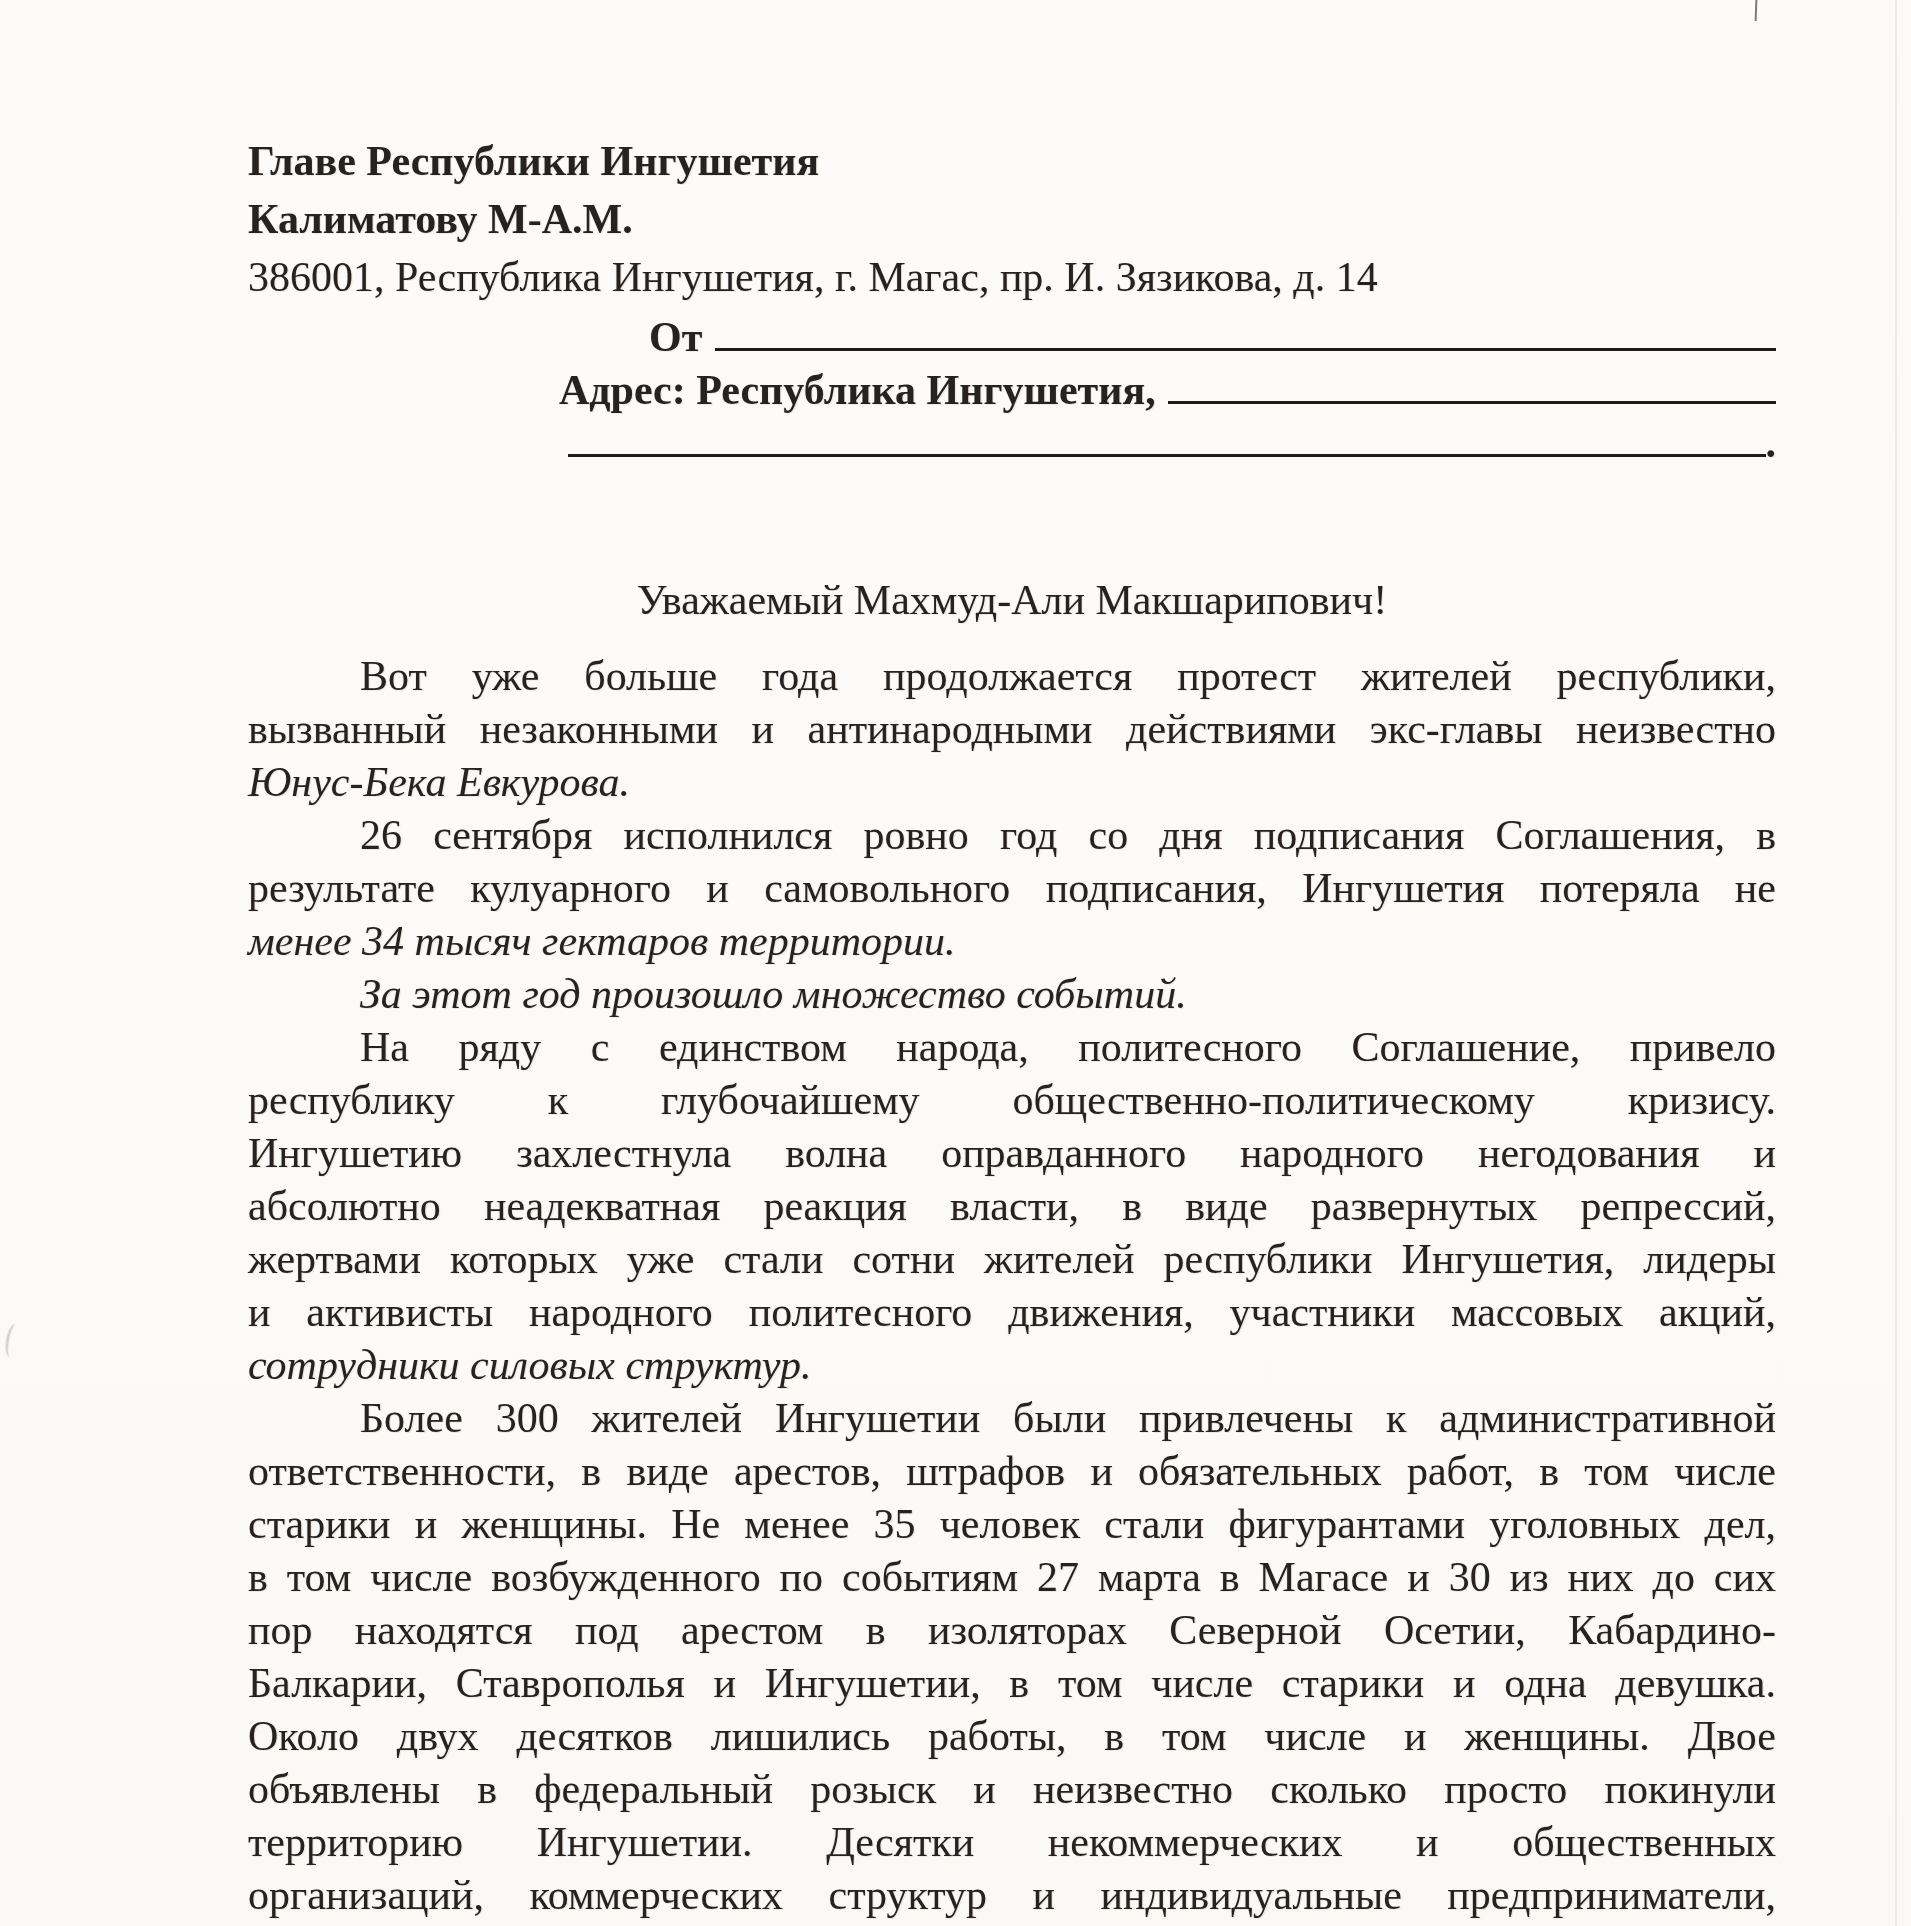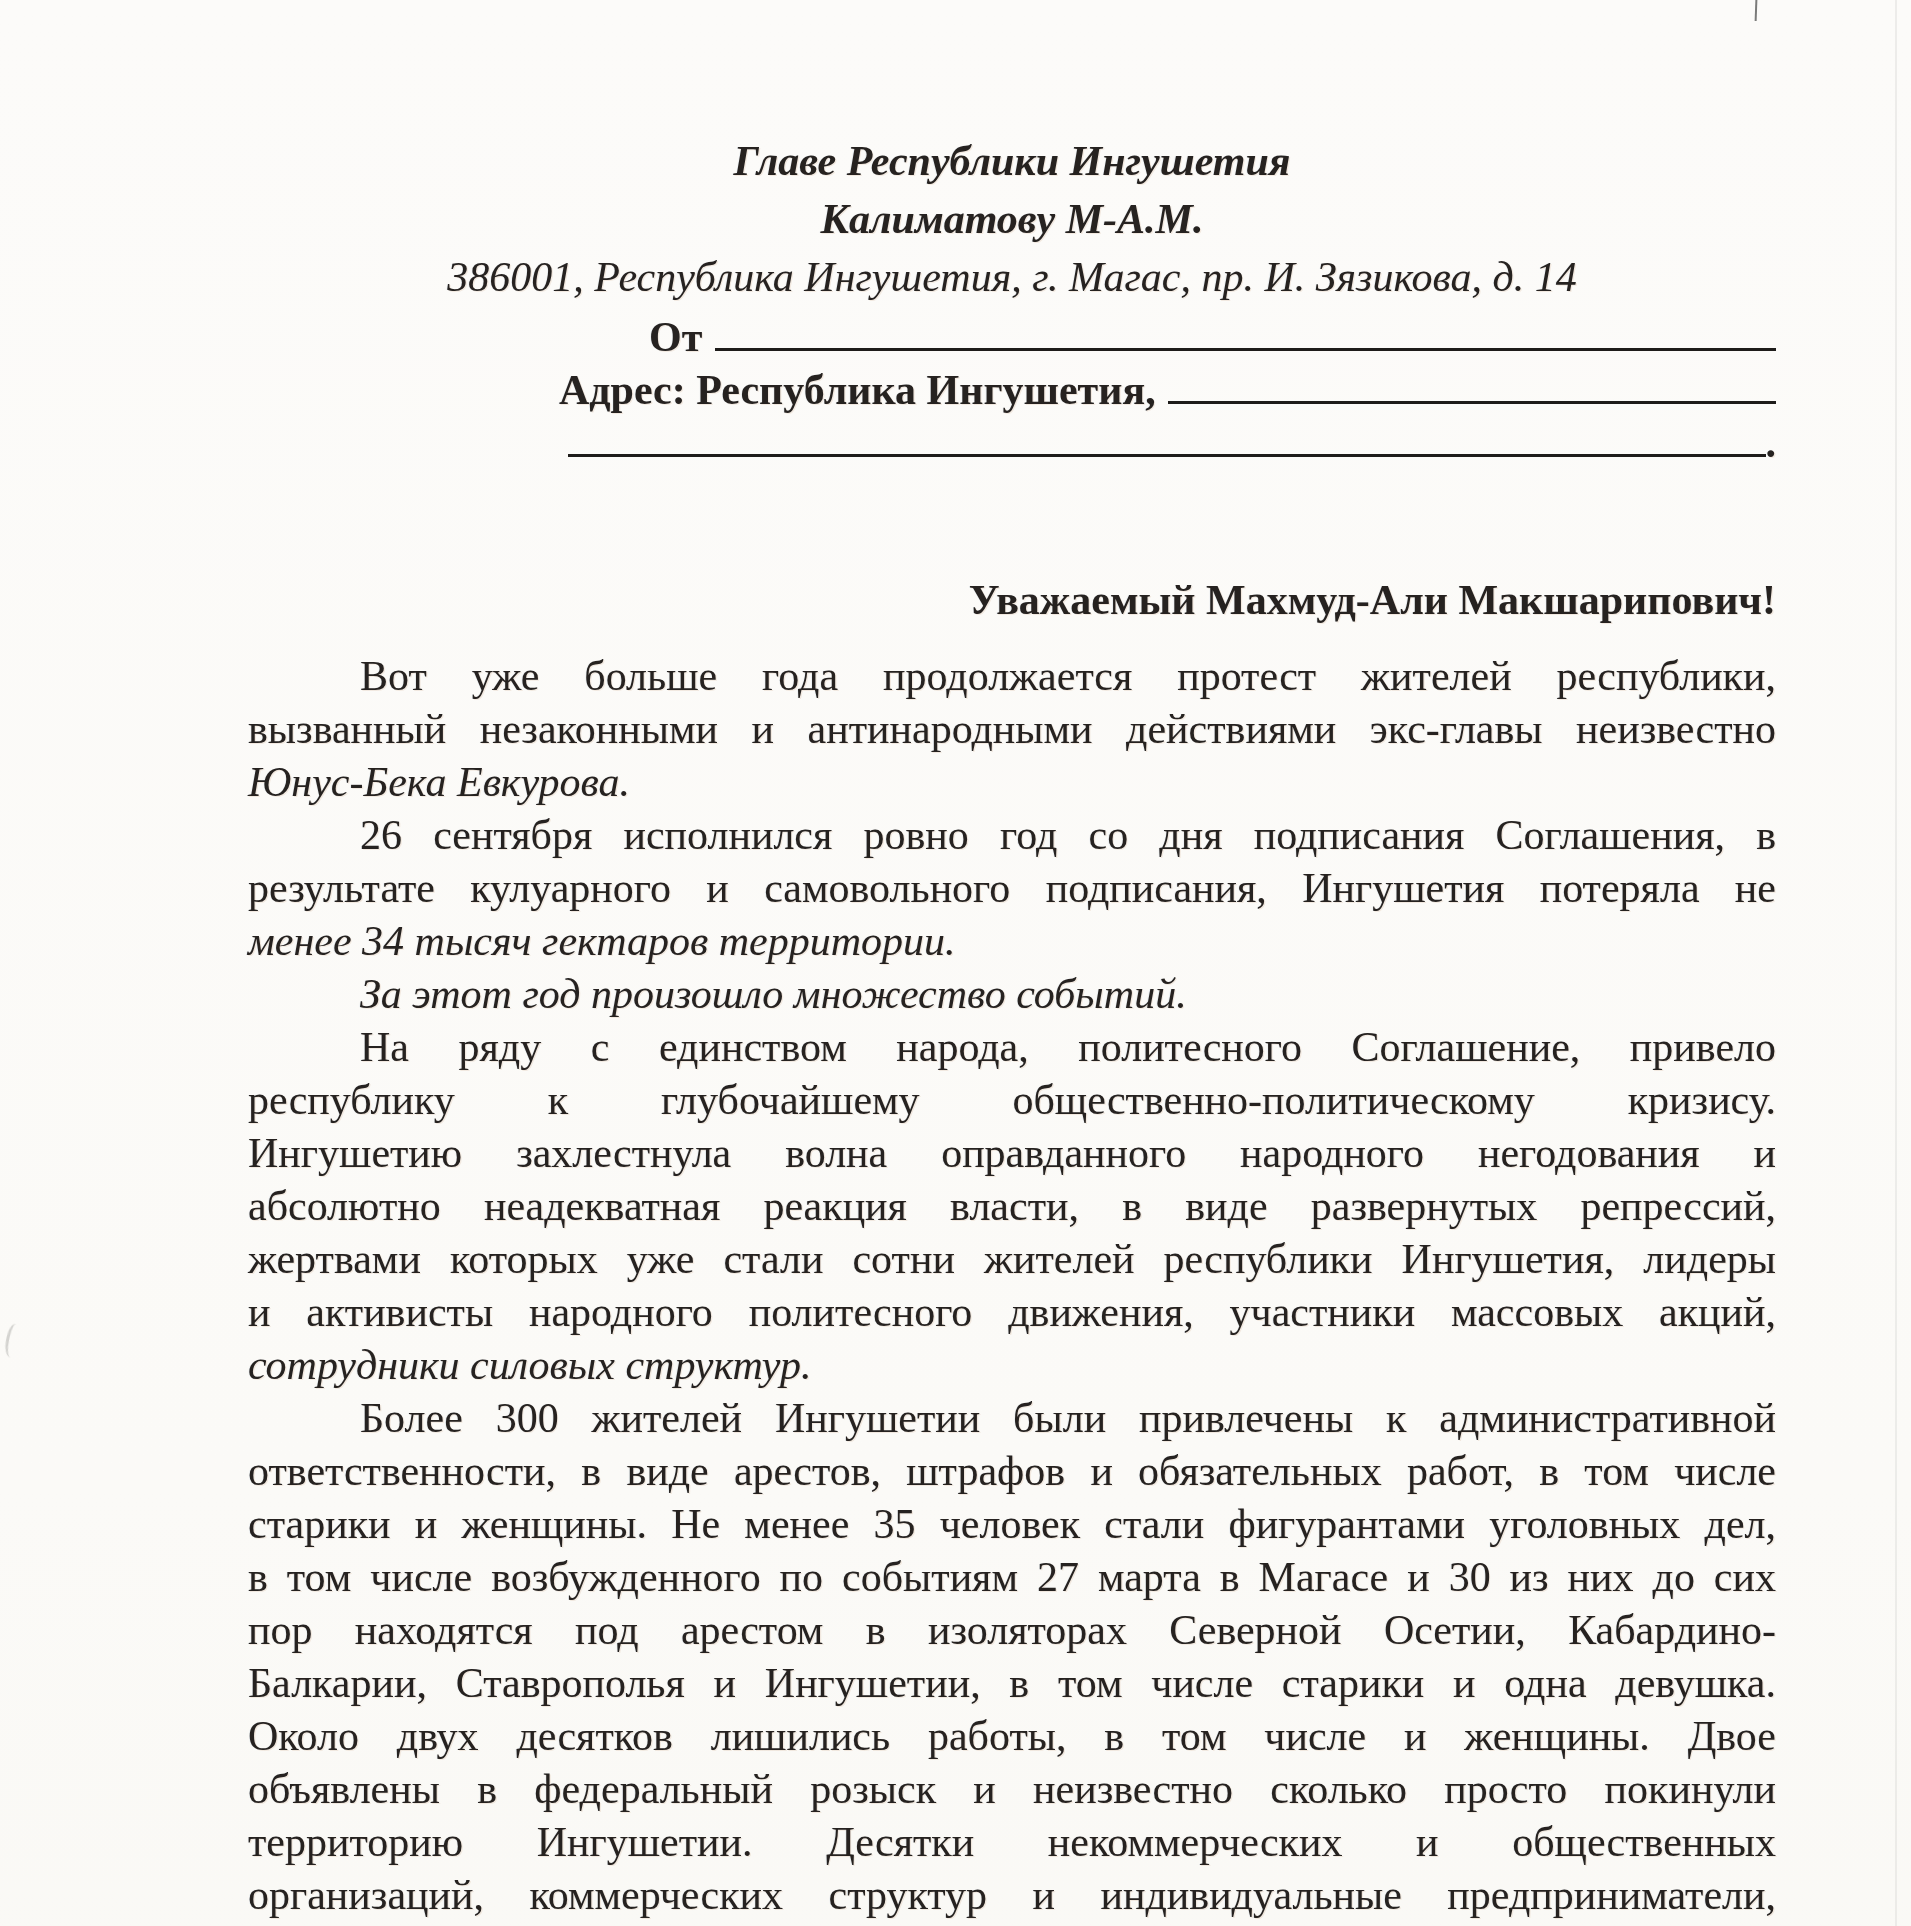--- a/index.html
+++ b/index.html
@@ -23,42 +23,41 @@
     left: 248px;
     top: 0;
     width: 1528px;
     text-shadow: 1.2px 0.8px 0 rgba(175, 115, 60, 0.13), -0.8px -0.4px 0 rgba(75, 125, 180, 0.10);
   }
   .bold { font-weight: bold; }
 
   .recipient {
     margin-top: 132px;
     line-height: 58px;
-    text-align: center;
-    font-style: italic;
+    text-align: left;
   }
 
   .from-block { margin-top: 5px; line-height: 53px; }
   .row { display: flex; align-items: baseline; }
   .ind-from { width: 401px; flex: none; }
   .ind-addr { width: 311px;  flex: none; }
   .ind-addr2{ width: 320px;  flex: none; }
   .fill {
     flex: 1;
     height: 0;
     border-bottom: 3.1px solid #1e1c1a;
     margin-bottom: -6.2px;
   }
   .fill.gap { margin-left: 12.7px; }
 
   .salutation {
     margin-top: 104px;
     line-height: 53px;
-    text-align: right;
-    font-weight: bold;
+    text-align: center;
+    font-weight: normal;
   }
 
   .body { margin-top: 23px; }
   .line {
     line-height: 53px;
     text-align: justify;
     text-align-last: justify;
   }
   .line.first { text-indent: 112px; }
   .line.last { text-align-last: left; font-style: italic; }

